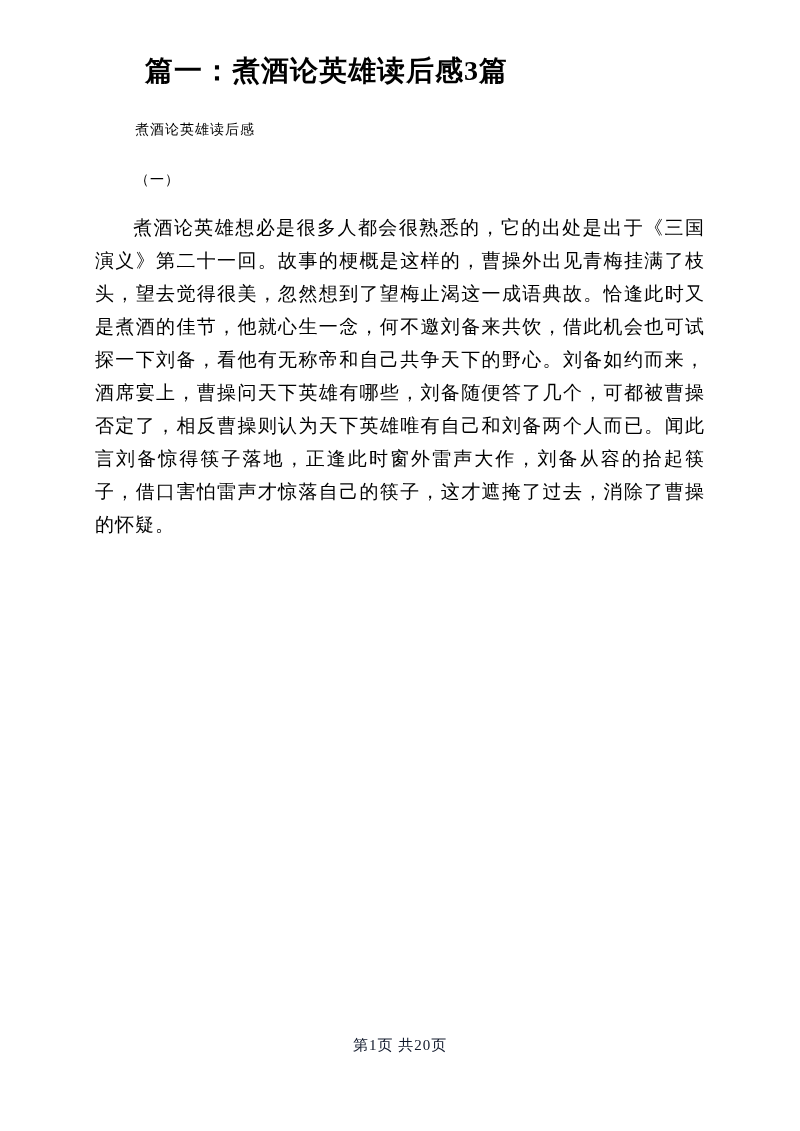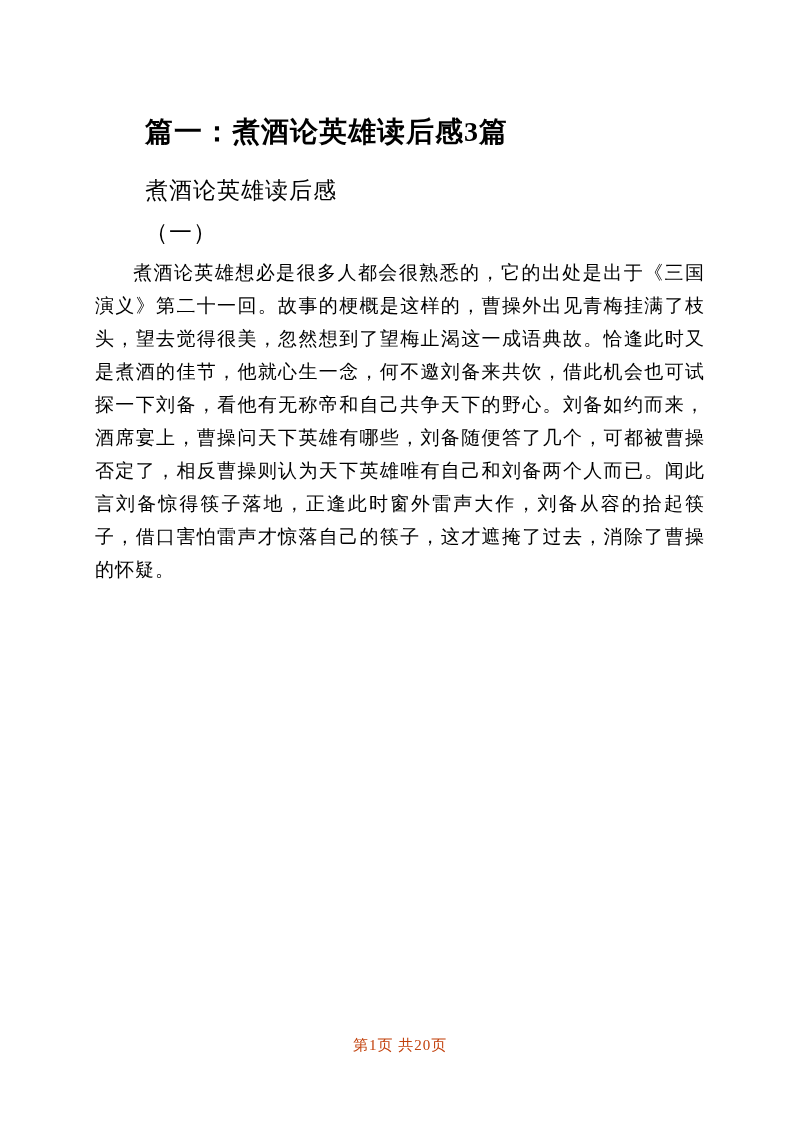--- a/index.html
+++ b/index.html
@@ -15,54 +15,54 @@
       color: #000000;
       overflow: hidden;
     }
     .page {
       position: absolute;
       top: 0;
       left: 0;
       width: 800px;
       height: 1131px;
       box-sizing: border-box;
-      padding: 114px 95px 0 95px;
+      padding: 53px 95px 0 95px;
       background: #ffffff;
     }
     .title {
       font-size: 28px;
       font-weight: bold;
       line-height: 1.3;
       margin: 0 0 22px 50px;
       letter-spacing: 1px;
     }
     .line {
-      font-size: 23px;
+      font-size: 14px;
       line-height: 38px;
-      margin: 4px;
+      margin: 12px;
       text-indent: 2em;
       letter-spacing: 1px;
     }
     .para {
       font-size: 19px;
       line-height: 33px;
       margin: 0;
       text-indent: 2em;
       text-align: justify;
       text-justify: inter-character;
       letter-spacing: 1px;
     }
     .footer {
       position: absolute;
       bottom: 76px;
       left: 0;
       width: 800px;
       text-align: center;
       font-size: 15px;
-      color: #c2410c;
+      color: #0f172a;
       letter-spacing: 1px;
     }
   </style>
 </head>
 <body>
 
 <div class="page">
   <h1 class="title">篇一：煮酒论英雄读后感3篇</h1>
 
   <p class="line">煮酒论英雄读后感</p>

